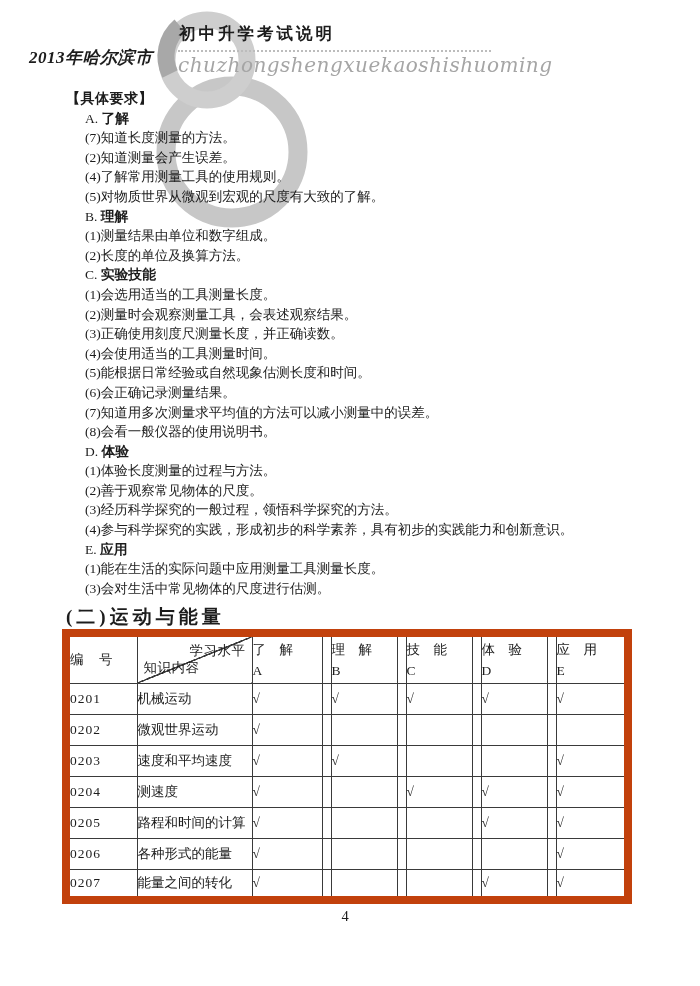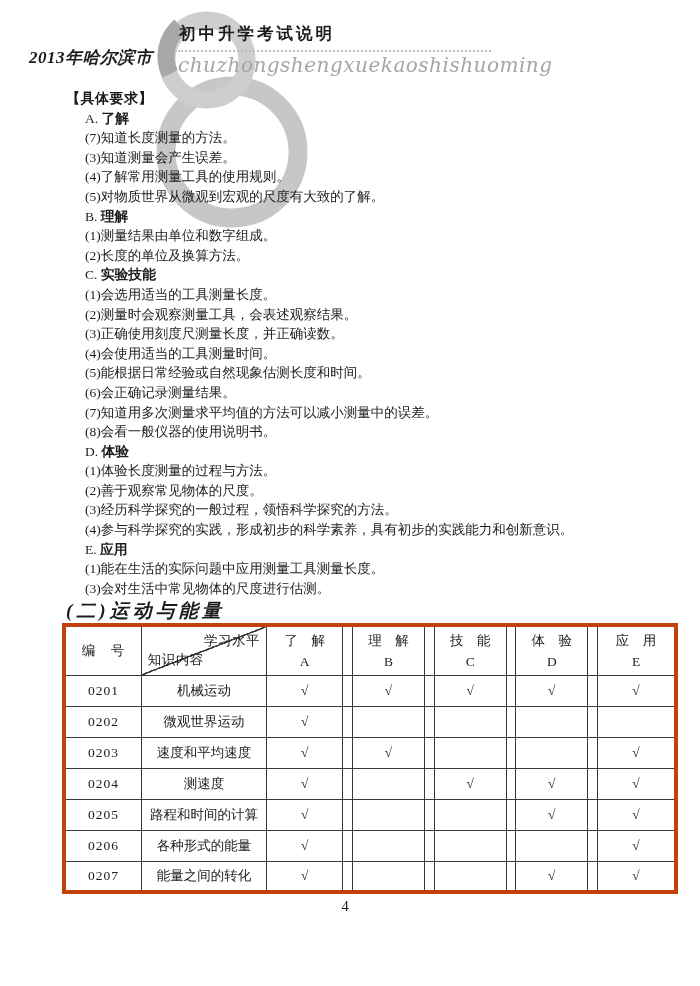--- a/index.html
+++ b/index.html
@@ -28,31 +28,31 @@
   .content{position:absolute;left:66px;top:89px;width:606px;z-index:1;font-size:13.5px;line-height:19.6px;}
   .sec-label{
     font-family:"Liberation Sans","DejaVu Sans",sans-serif;
     font-weight:bold;font-size:14px;letter-spacing:.5px;
   }
   .group-heading{padding-left:19px;}
   .g-letter{font-family:"Liberation Serif",serif;}
   .g-title{font-family:"Liberation Sans","DejaVu Sans",sans-serif;font-weight:bold;font-size:13.8px;}
   .item{padding-left:19px;white-space:nowrap;}
   .unit-heading{
-    font-size:19px;font-weight:bold;font-style:italic;
+    margin-top:6px;font-size:19px;font-weight:bold;
     letter-spacing:4px;line-height:25px;white-space:nowrap;
   }
   .table-caption{
     font-size:13.5px;font-weight:bold;font-style:italic;letter-spacing:3px;
     line-height:19px;margin:1px 0 6px 0;
   }
   
   table.spec{
-    margin-left:-4px;width:616px;table-layout:fixed;border-collapse:collapse;
-    border:4px solid #c2410c;text-align:center;
+    margin-left:-4px;width:566px;table-layout:fixed;border-collapse:collapse;
+    border:8px solid #c2410c;text-align:left;
   }
   table.spec th,table.spec td{border:1px solid #3a3a3a;padding:0;font-weight:normal;font-size:13.5px;}
   table.spec thead tr{height:50px;}
   table.spec tbody tr{height:31px;margin-left:40px;}
   .c-level div{line-height:21px;}
   .lvl-code{font-size:13.5px;}
   .c-gap{background:#ffffff;}
   .c-chk{font-size:15px;color:#2a2a2a;}
   .c-id{letter-spacing:1px;}
   
@@ -79,21 +79,21 @@
 <div class="doc-title">初中升学考试说明</div>
 <div class="dotted"></div>
 <div class="pinyin">chuzhongshengxuekaoshishuoming</div>
 
 <div class="content">
   <div class="sec-label">【具体要求】</div>
 
   <div id="groups">
       <div class="group-heading"><span class="g-letter">A. </span><span class="g-title">了解</span></div>
       <div class="item">(7)知道长度测量的方法。</div>
-      <div class="item">(3)知道测量会产生误差。</div>
+      <div class="item">(2)知道测量会产生误差。</div>
       <div class="item">(4)了解常用测量工具的使用规则。</div>
       <div class="item">(5)对物质世界从微观到宏观的尺度有大致的了解。</div>
       <div class="group-heading"><span class="g-letter">B. </span><span class="g-title">理解</span></div>
       <div class="item">(1)测量结果由单位和数字组成。</div>
       <div class="item">(2)长度的单位及换算方法。</div>
       <div class="group-heading"><span class="g-letter">C. </span><span class="g-title">实验技能</span></div>
       <div class="item">(1)会选用适当的工具测量长度。</div>
       <div class="item">(2)测量时会观察测量工具，会表述观察结果。</div>
       <div class="item">(3)正确使用刻度尺测量长度，并正确读数。</div>
       <div class="item">(4)会使用适当的工具测量时间。</div>

